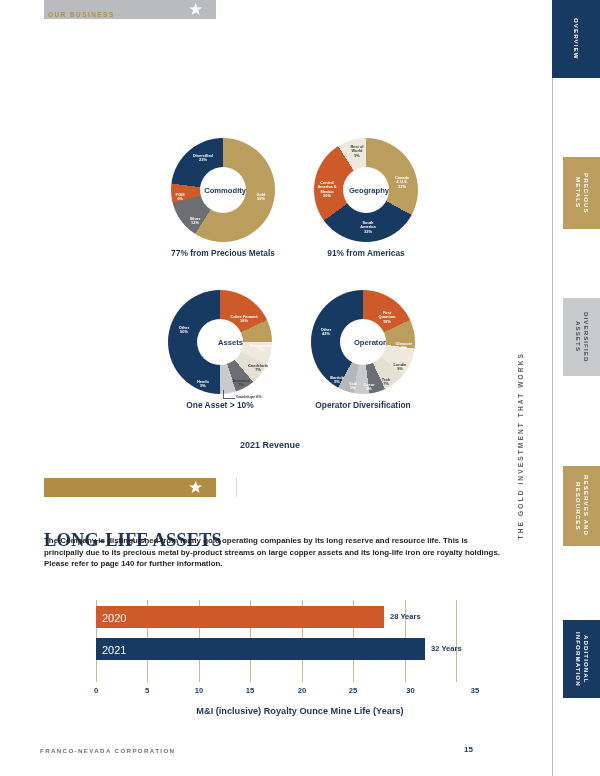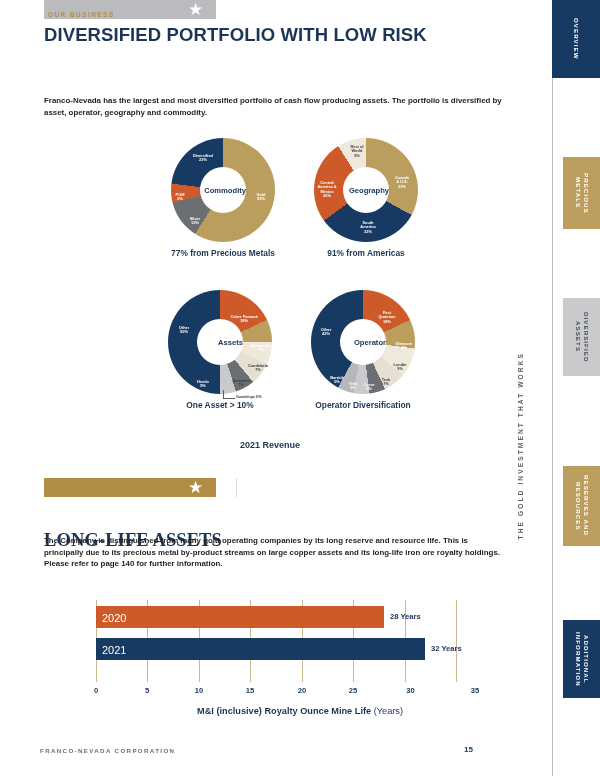--- a/index.html
+++ b/index.html
@@ -110,21 +110,21 @@
     position:absolute;top:6px;font-size:7.6px;font-weight:bold;color:#1c3557;white-space:nowrap;
   }
   .tick-lab{
     position:absolute;top:86px;font-size:7.6px;font-weight:bold;color:#1c3557;
     transform:translateX(-50%);
   }
   .bc-title{
     position:absolute;left:0;width:600px;top:706px;text-align:center;
     font-size:9.2px;font-weight:bold;color:#1c3557;
   }
-  .bc-title .unit{font-weight:normal;}
+  .bc-title .unit{font-weight:bold;}
 
   
   .footer-l{
     position:absolute;left:40px;top:747px;font-size:6.2px;letter-spacing:1.35px;
     font-weight:bold;color:#6c7076;
   }
   .footer-r{
     position:absolute;left:464px;top:745px;font-size:8px;font-weight:bold;color:#1c3557;
   }
 </style>
@@ -156,22 +156,20 @@
     </div>
     <div class="rail-vert">THE GOLD INVESTMENT THAT WORKS</div>
   </div>
 
   <div class="banner b-top">
     <div class="bar"></div>
     <div class="star">★</div>
     <div class="cap">Our Business</div>
   </div>
 
-  <div class="h1 h1-a">DIVERSIFIED PORTFOLIO WITH LOW RISK</div>
-  <div class="body body-a">Franco-Nevada has the largest and most diversified portfolio of cash flow producing assets. The portfolio is diversified by asset, operator, geography and commodity.</div>
 
   <div class="donut-wrap" style="left:171px;top:138px;">
     <div class="donut" style="background:conic-gradient(#bb9e5e 0deg 212.4deg,#6b6e73 212.4deg 255.6deg,#cd5a28 255.6deg 277.2deg,#173a63 277.2deg 360deg);">
       <div class="hole">
         <span>Commodity</span>
       </div>
       <div class="slice-lab" style="left:90px;top:59px;">Gold
 59%</div>
       <div class="slice-lab" style="left:24px;top:83px;">Silver
 12%</div>

